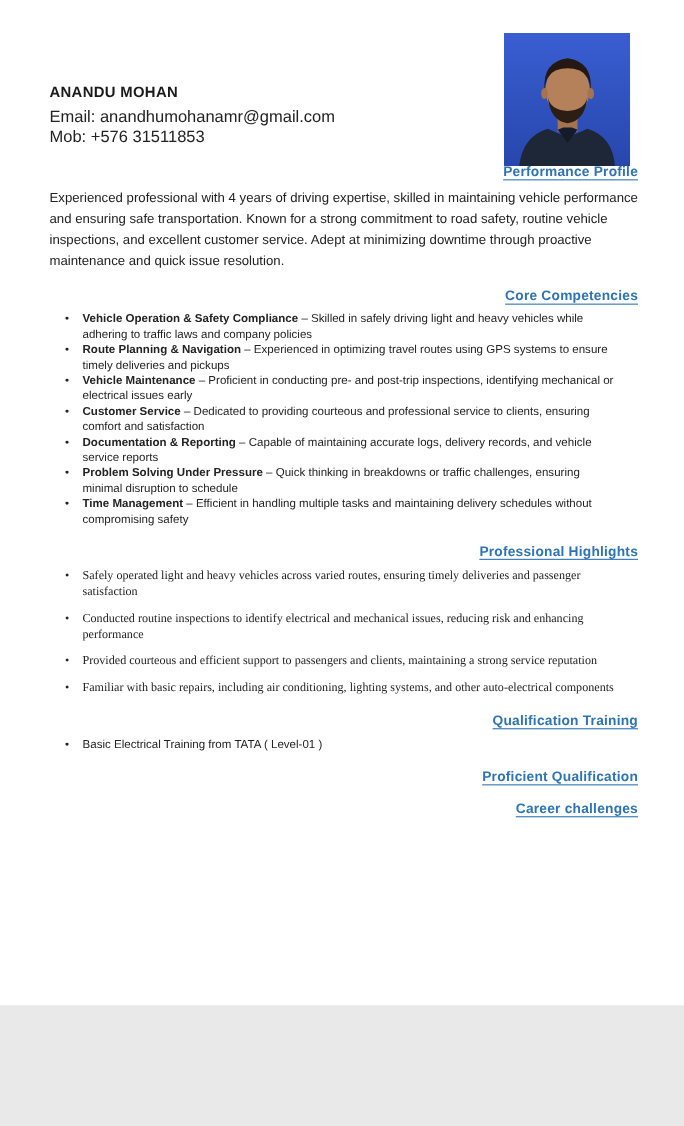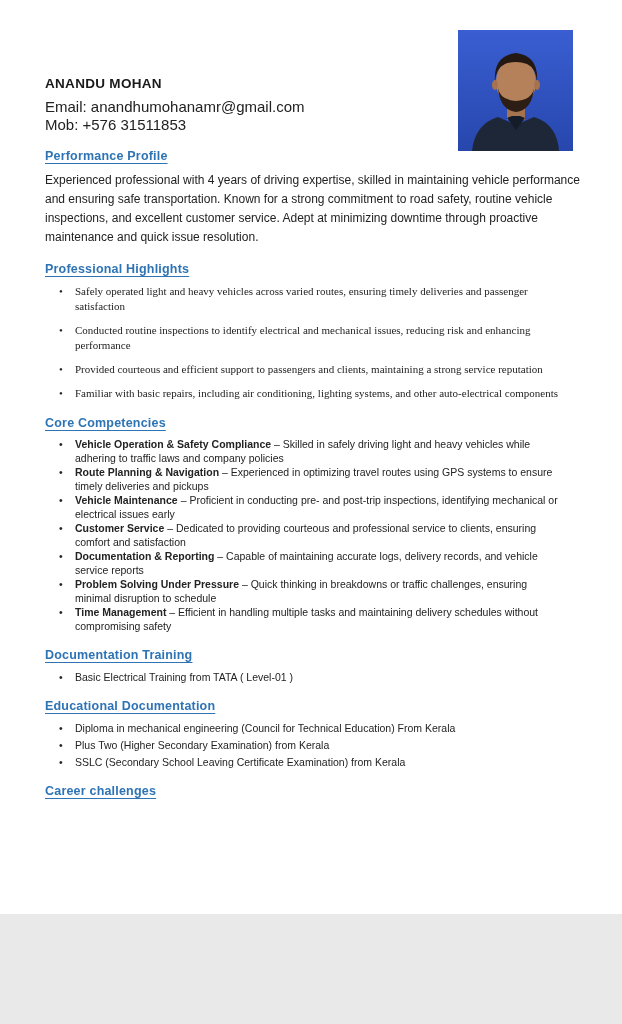--- a/index.html
+++ b/index.html
@@ -39,20 +39,21 @@
   }
   h2.section-title {
     color: var(--heading-color, #2e74b5);
     font-size: 12.5px;
     font-weight: bold;
     text-decoration: underline;
     text-underline-offset: 3px;
     margin-top: 15px;
     margin-bottom: 8px;
     letter-spacing: .2px;
+    text-align: right;
   }
   .para {
     font-size: 12px;
     line-height: 19px;
     color: #222;
     max-width: 535px;
   }
   .para.wide-leading { line-height: 21px; }
   ul { list-style: none; }
   ul.serif-list {
@@ -129,56 +130,51 @@
     <div class="name">ANANDU MOHAN</div>
     <div class="contact-line">Email: anandhumohanamr@gmail.com</div>
     <div class="contact-line">Mob: +576 31511853</div>
 
     <div class="sect">
       <h2 class="section-title">Performance Profile</h2>
       <p class="para">Experienced professional with 4 years of driving expertise, skilled in maintaining vehicle performance and ensuring safe transportation. Known for a strong commitment to road safety, routine vehicle inspections, and excellent customer service. Adept at minimizing downtime through proactive maintenance and quick issue resolution.</p>
     </div>
 
     <div class="sect">
-      <h2 class="section-title">Professional Highlights</h2>
-      <ul class="serif-list">
-        <li>Safely operated light and heavy vehicles across varied routes, ensuring timely deliveries and passenger satisfaction</li>
-        <li>Conducted routine inspections to identify electrical and mechanical issues, reducing risk and enhancing performance</li>
-        <li>Provided courteous and efficient support to passengers and clients, maintaining a strong service reputation</li>
-        <li>Familiar with basic repairs, including air conditioning, lighting systems, and other auto-electrical components</li>
-      </ul>
-    </div>
-
-    <div class="sect">
       <h2 class="section-title">Core Competencies</h2>
       <ul class="sans-list">
         <li><span class="lead">Vehicle Operation &amp; Safety Compliance</span> <span>– Skilled in safely driving light and heavy vehicles while adhering to traffic laws and company policies</span></li>
         <li><span class="lead">Route Planning &amp; Navigation</span> <span>– Experienced in optimizing travel routes using GPS systems to ensure timely deliveries and pickups</span></li>
         <li><span class="lead">Vehicle Maintenance</span> <span>– Proficient in conducting pre- and post-trip inspections, identifying mechanical or electrical issues early</span></li>
         <li><span class="lead">Customer Service</span> <span>– Dedicated to providing courteous and professional service to clients, ensuring comfort and satisfaction</span></li>
         <li><span class="lead">Documentation &amp; Reporting</span> <span>– Capable of maintaining accurate logs, delivery records, and vehicle service reports</span></li>
         <li><span class="lead">Problem Solving Under Pressure</span> <span>– Quick thinking in breakdowns or traffic challenges, ensuring minimal disruption to schedule</span></li>
         <li><span class="lead">Time Management</span> <span>– Efficient in handling multiple tasks and maintaining delivery schedules without compromising safety</span></li>
       </ul>
     </div>
 
     <div class="sect">
-      <h2 class="section-title">Documentation Training</h2>
+      <h2 class="section-title">Professional Highlights</h2>
+      <ul class="serif-list">
+        <li>Safely operated light and heavy vehicles across varied routes, ensuring timely deliveries and passenger satisfaction</li>
+        <li>Conducted routine inspections to identify electrical and mechanical issues, reducing risk and enhancing performance</li>
+        <li>Provided courteous and efficient support to passengers and clients, maintaining a strong service reputation</li>
+        <li>Familiar with basic repairs, including air conditioning, lighting systems, and other auto-electrical components</li>
+      </ul>
+    </div>
+
+    <div class="sect">
+      <h2 class="section-title">Qualification Training</h2>
       <ul class="sans-list spaced">
         <li>Basic Electrical Training from TATA ( Level-01 )</li>
       </ul>
     </div>
 
     <div class="sect">
-      <h2 class="section-title">Educational Documentation</h2>
-      <ul class="sans-list spaced">
-        <li>Diploma in mechanical engineering (Council for Technical Education) From Kerala</li>
-        <li>Plus Two (Higher Secondary Examination) from Kerala</li>
-        <li>SSLC (Secondary School Leaving Certificate Examination) from Kerala</li>
-      </ul>
+      <h2 class="section-title">Proficient Qualification</h2>
     </div>
 
     <div class="sect">
       <h2 class="section-title">Career challenges</h2>
     </div>
   </div>
 
 </div>
 
 </body></html>

